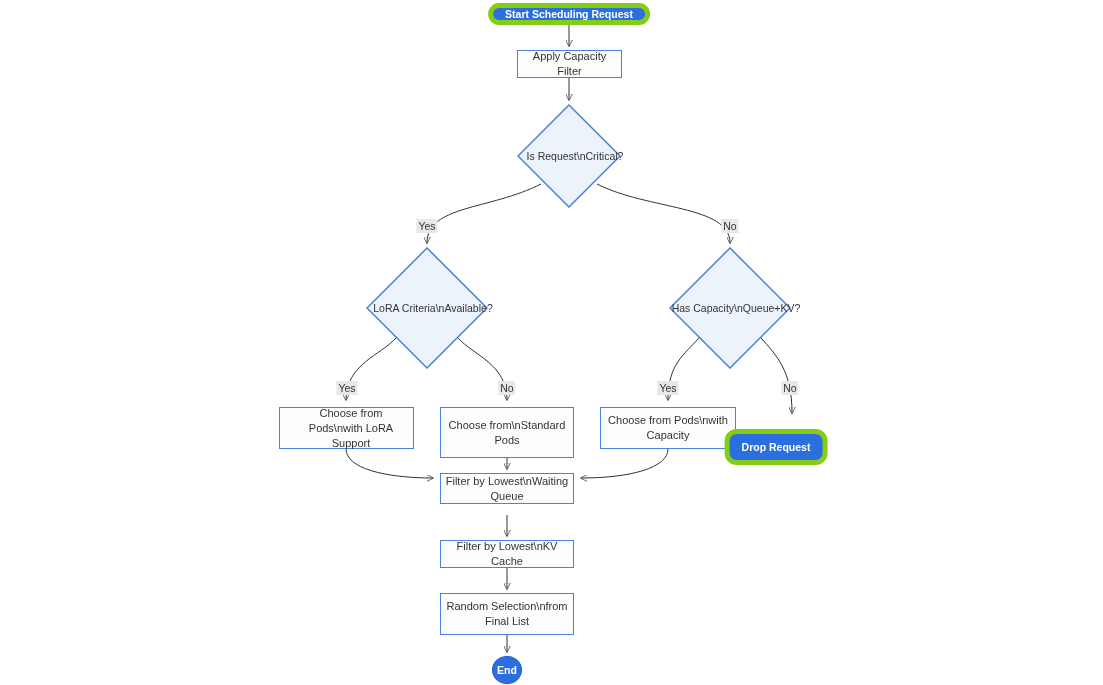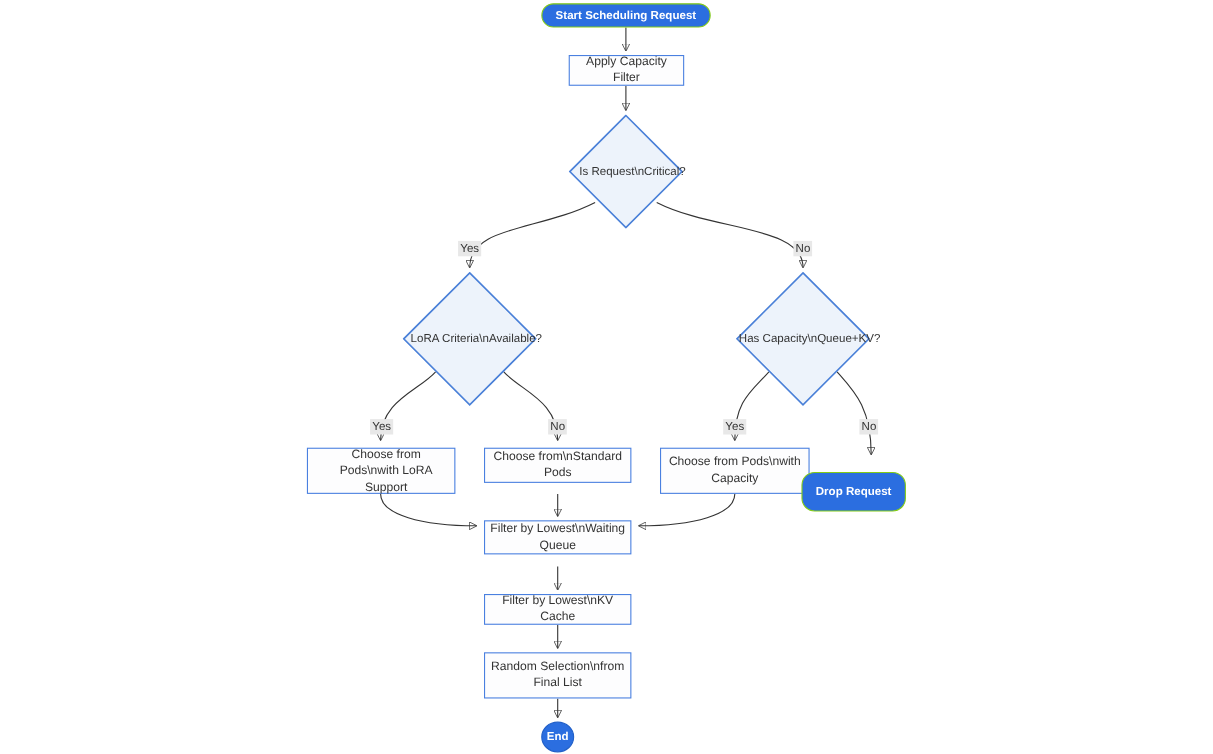--- a/index.html
+++ b/index.html
@@ -18,21 +18,21 @@
     width: 1103px; height: 685px;
   }
   svg.edges path {
     fill: none;
     stroke: #333333;
     stroke-width: 1;
   }
   .node { position: absolute; box-sizing: border-box; }
   .pill {
     background: #2b6ee0;
-    border: 1px solid #84cc16;
+    border: 5px solid #84cc16;
     color: #ffffff;
     font-size: 10.5px;
     font-weight: 700;
     border-radius: 12px;
     padding: 4px 12px;
     white-space: nowrap;
     display: flex; align-items: center; justify-content: center;
     transform: translateX(-50%);
   }
   .rect {
@@ -122,21 +122,21 @@
 
   <div class="node decision" style="left:669px; top:247px; width:122px; height:122px;">
     <svg width="122" height="122" viewBox="0 0 122 122">
       <polygon points="61,1 121,61 61,121 1,61" fill="#edf3fb" stroke="#4a80d8" stroke-width="1.5"></polygon>
     </svg>
     <span class="diamond-label">Has Capacity\nQueue+KV?</span>
   </div>
 
   <div class="node rect" style="left:279px; top:407px; width:135px; height:42px;padding-left:13px;">Choose from Pods\nwith LoRA Support</div>
 
-  <div class="node rect" style="left:440px; top:407px; width:134px; height:32px;">Choose from\nStandard Pods</div>
+  <div class="node rect" style="left:440px; top:407px; width:134px; height:51px;">Choose from\nStandard Pods</div>
 
   <div class="node rect" style="left:600px; top:407px; width:136px; height:42px;">Choose from Pods\nwith Capacity</div>
 
   <div class="node pill" style="left:776px; top:417px; height:36px;margin-top:12px;">Drop Request</div>
 
   <div class="node rect" style="left:440px; top:473px; width:134px; height:31px;">Filter by Lowest\nWaiting Queue</div>
 
   <div class="node rect" style="left:440px; top:540px; width:134px; height:28px;">Filter by Lowest\nKV Cache</div>
 
   <div class="node rect" style="left:440px; top:593px; width:134px; height:42px;">Random Selection\nfrom Final List</div>

